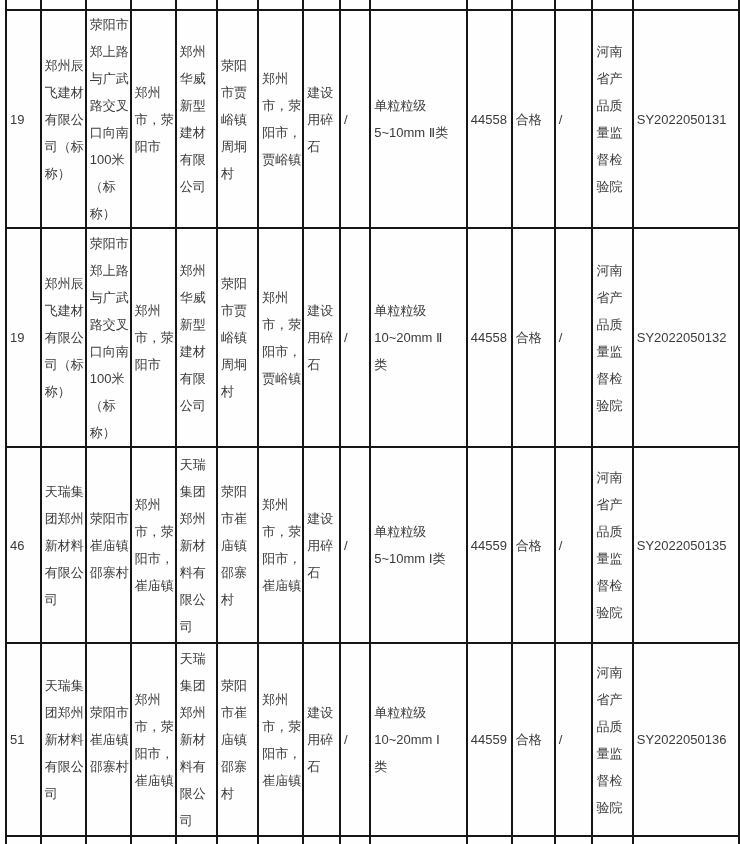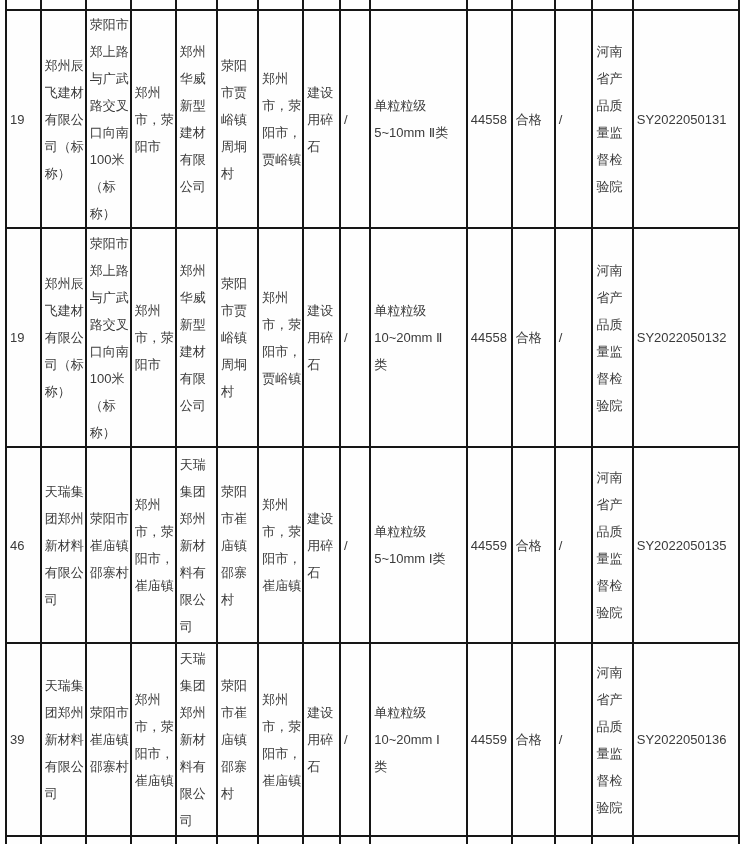--- a/index.html
+++ b/index.html
@@ -214,21 +214,21 @@
     <td>河南
 省产
 品质
 量监
 督检
 验院</td>
     <td>SY2022050135</td>
   </tr>
 
   <tr style="height:193px">
-    <td>39</td>
+    <td>51</td>
     <td>天瑞集
 团郑州
 新材料
 有限公
 司</td>
     <td>荥阳市
 崔庙镇
 邵寨村</td>
     <td>郑州
 市，荥

